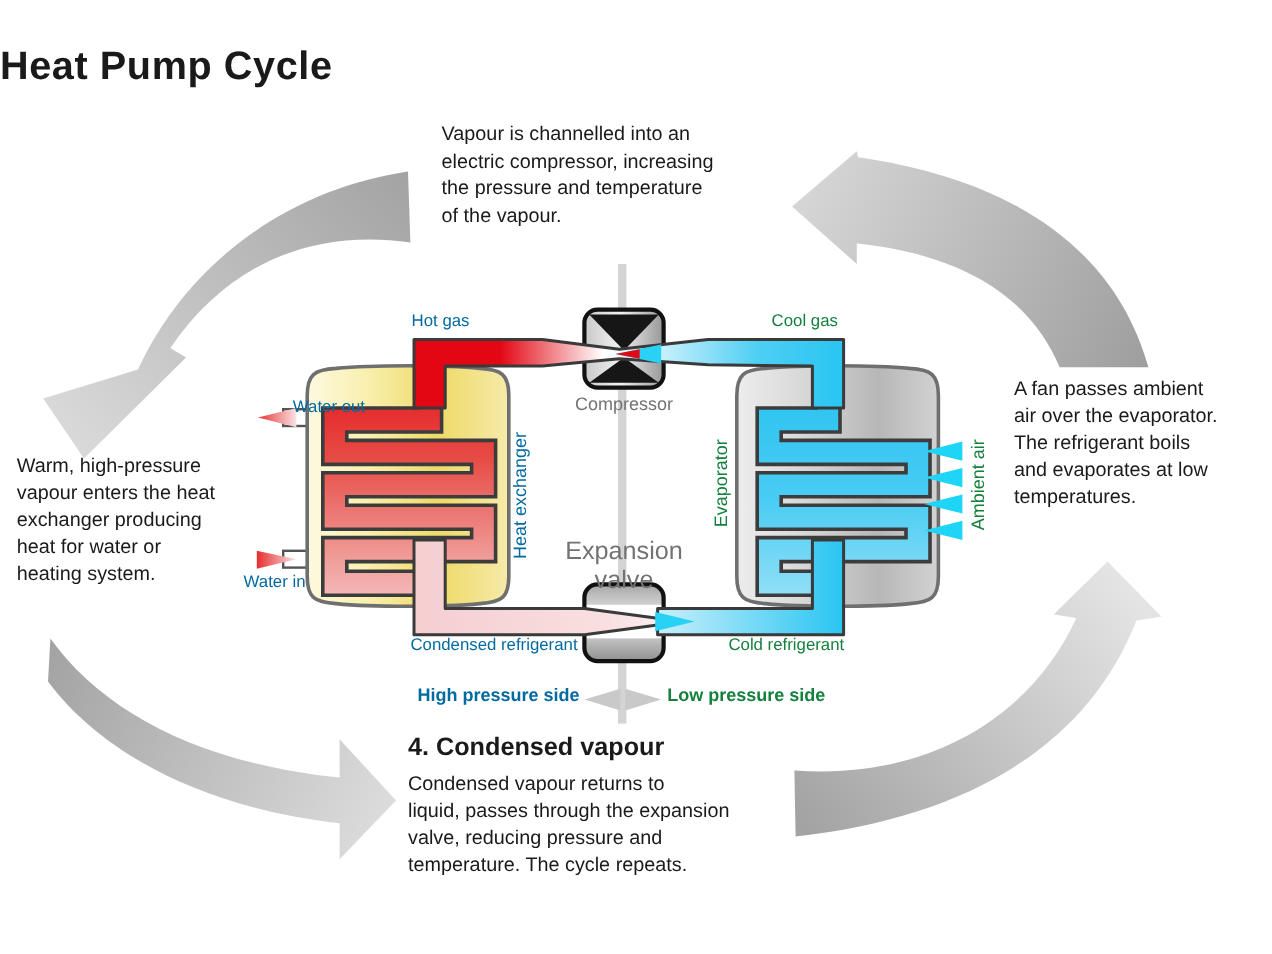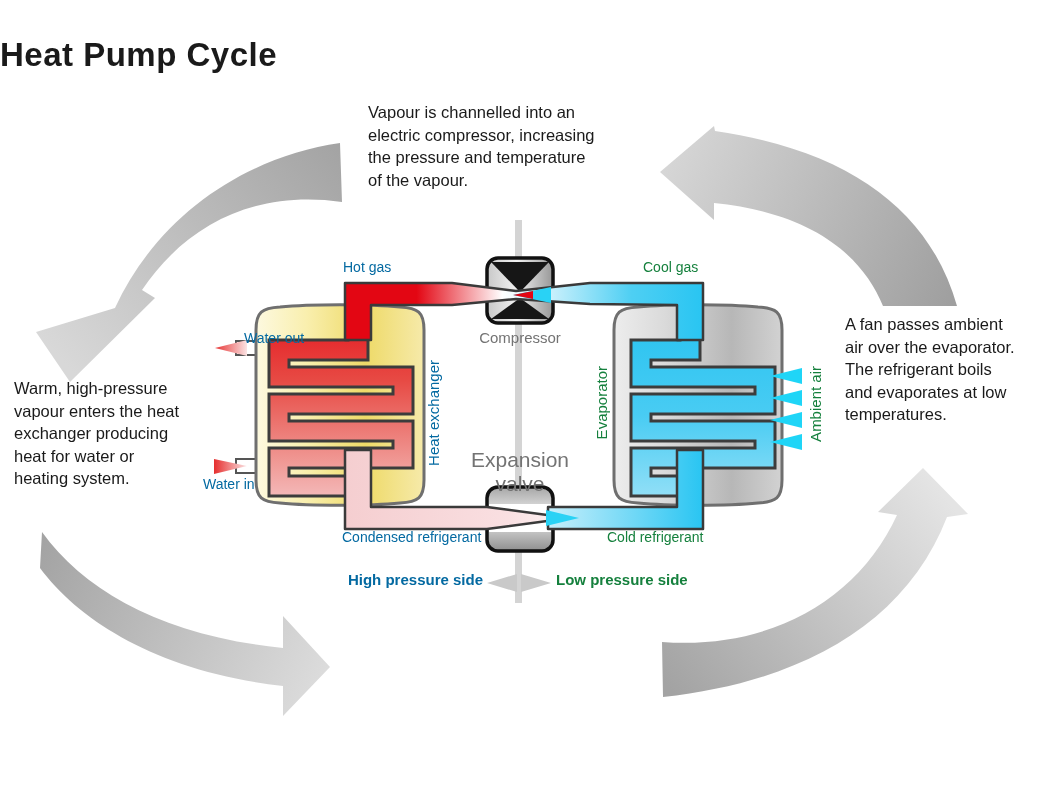--- a/index.html
+++ b/index.html
@@ -178,20 +178,27 @@
 the pressure and temperature
 of the vapour.</p>
   </div>
   <div class="step step-3">
     <p>Warm, high-pressure
 vapour enters the heat
 exchanger producing
 heat for water or
 heating system.</p>
   </div>
+  <div class="step step-4">
+    <h2>4. Condensed vapour</h2>
+    <p>Condensed vapour returns to
+liquid, passes through the expansion
+valve, reducing pressure and
+temperature. The cycle repeats.</p>
+  </div>
 
   <div class="lbl hot lbl-hot-gas">Hot gas</div>
   <div class="lbl cold lbl-cool-gas">Cool gas</div>
   <div class="lbl dark lbl-compressor">Compressor</div>
   <div class="lbl dark pre lbl-expansion">Expansion
 valve</div>
   <div class="lbl hot lbl-water-out">Water out</div>
   <div class="lbl hot lbl-water-in">Water in</div>
   <div class="lbl hot lbl-cond-ref">Condensed refrigerant</div>
   <div class="lbl cold lbl-cold-ref">Cold refrigerant</div>

